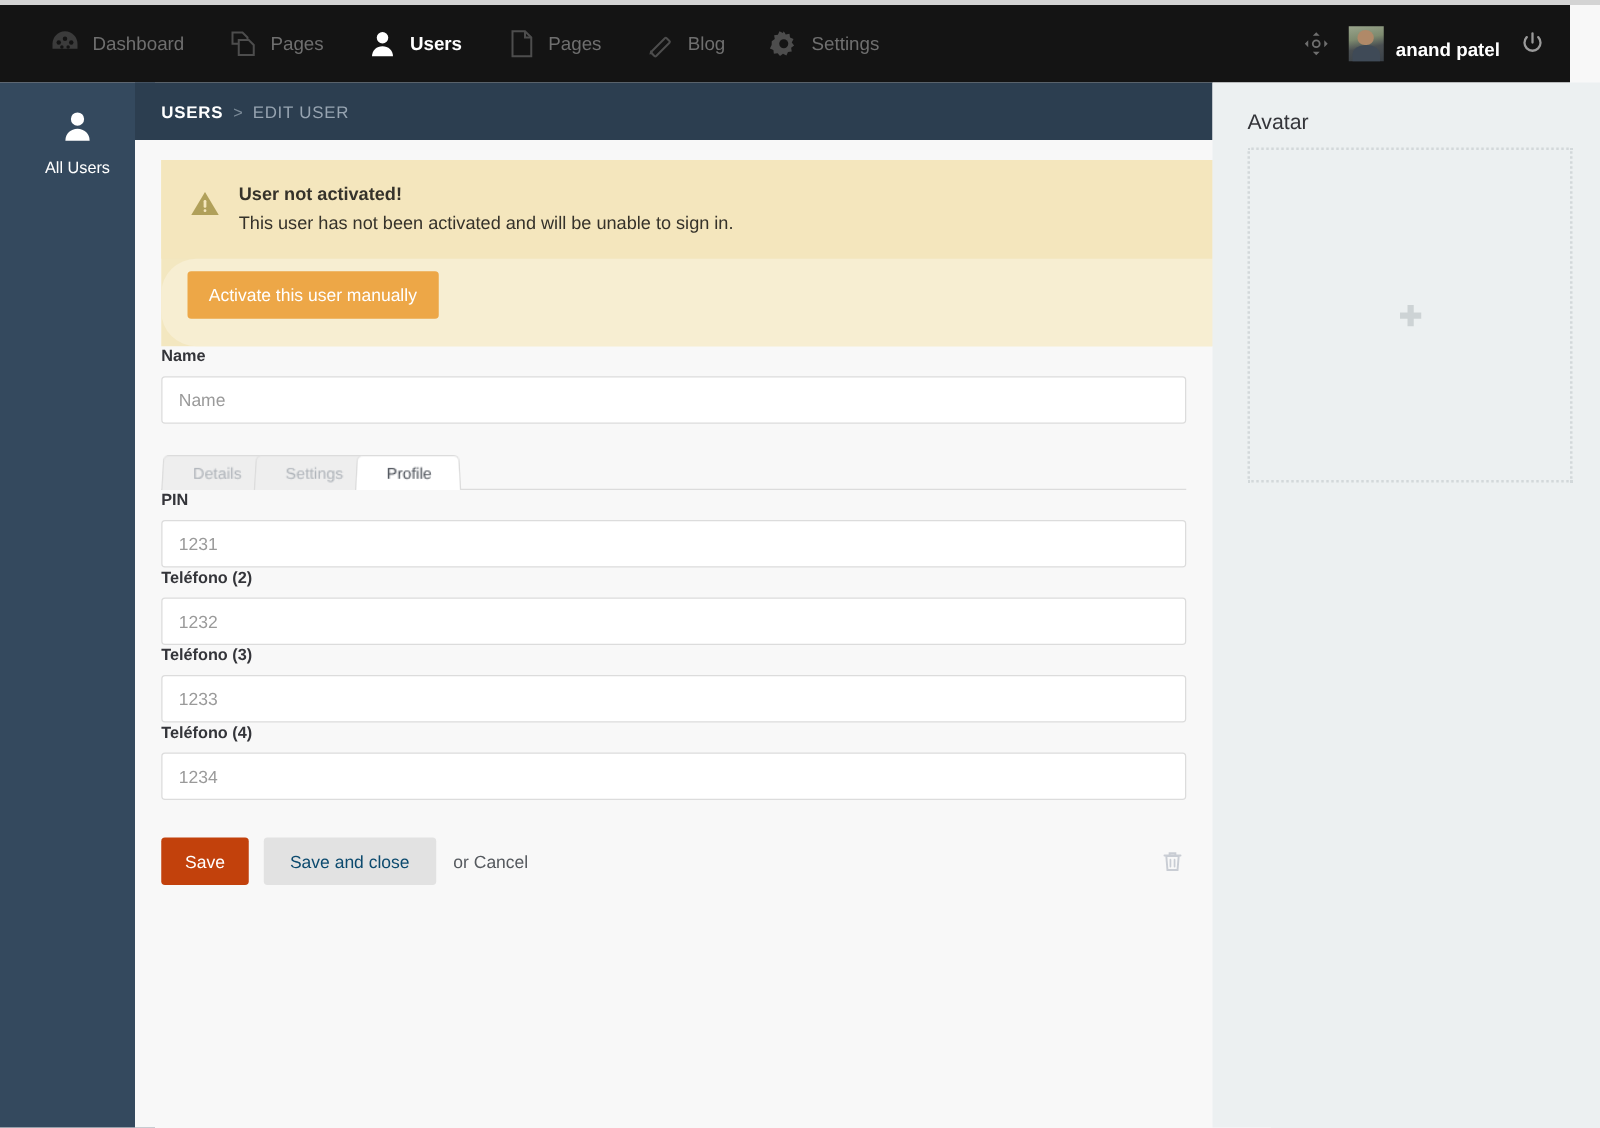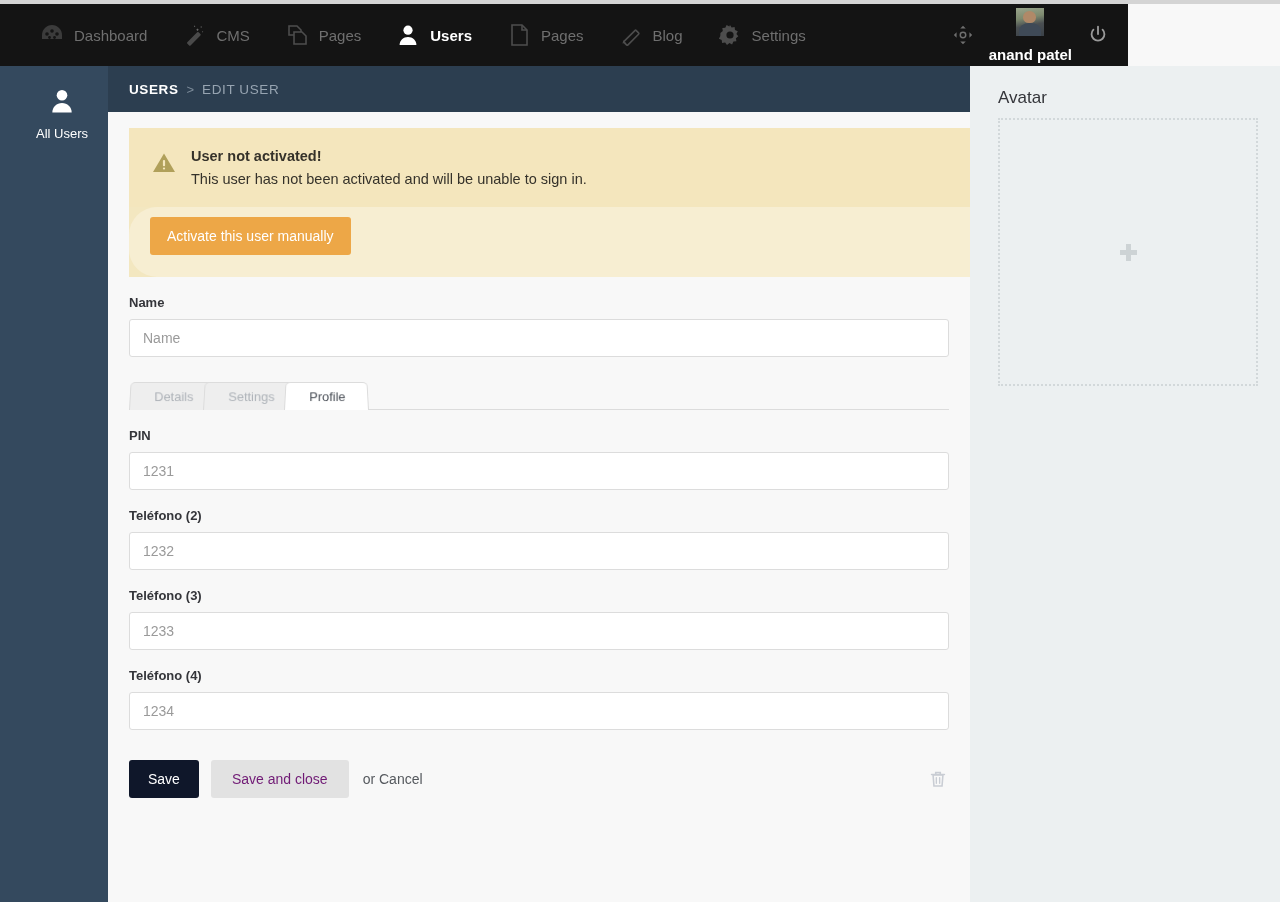--- a/index.html
+++ b/index.html
@@ -14,21 +14,21 @@
   
   .top-strip {
     position: absolute; top: 0; left: 0;
     width: 1280px; height: 4px;
     background: #d4d4d4;
   }
 
   
   .topnav {
     position: absolute; top: 4px; left: 0;
-    width: 1128px; height: 62px;
+    width: 1256px; height: 62px;
     background: #141414;
     display: flex;
     align-items: center;
   }
   .nav-items { display: flex; align-items: center; padding-left: 22px; }
   .nav-item {
     display: flex; align-items: center;
     gap: 9px;
     padding: 0 17px;
     height: 62px;
@@ -45,21 +45,21 @@
     margin-left: auto;
     display: flex; align-items: center;
     padding-right: 18px;
     gap: 14px;
   }
   .nav-right .icon-btn {
     width: 24px; height: 24px;
     display: flex; align-items: center; justify-content: center;
     cursor: pointer;
   }
-  .user-chip { display: flex; align-items: center; gap: 10px; cursor: pointer; flex-direction: column; }
+  .user-chip { display: flex; align-items: flex-end; gap: 10px; cursor: pointer; }
   .avatar-thumb {
     width: 28px; height: 28px;
     background: linear-gradient(170deg,#9aa58c 0%,#7d8a6f 35%,#4a4f52 60%,#3a4148 100%);
     position: relative; overflow: hidden;
     flex: 0 0 28px;
   }
   .avatar-thumb::before {
     content: ""; position: absolute;
     left: 7px; top: 3px; width: 13px; height: 12px;
     background: #b08968; border-radius: 50% 50% 45% 45%;
@@ -121,21 +121,21 @@
     display: inline-block;
     background: #eda747;
     color: #ffffff;
     font-size: 14px;
     padding: 11px 17px;
     border: none; border-radius: 3px;
     cursor: pointer;
   }
 
   
-  .field { margin-top: 18px; }
+  .field { }
   .field-label { font-size: 13px; font-weight: bold; color: #34353a; margin-bottom: 9px; }
   .field-input {
     width: 820px; height: 38px;
     background: #ffffff;
     border: 1px solid #dcdcdc;
     border-radius: 3px;
     font-size: 14px;
     color: #9a9a9a;
     padding: 0 13px;
     font-family: "Liberation Sans", sans-serif;
@@ -181,22 +181,22 @@
     display: flex; align-items: center;
     width: 820px;
   }
   .btn {
     border: none; border-radius: 3px;
     font-size: 14px;
     padding: 11px 19px;
     cursor: pointer;
     font-family: "Liberation Sans", sans-serif;
   }
-  .btn-save { background: #0f172a; color: #ffffff; }
-  .btn-saveclose { background: #e2e2e2; color: #701a75; margin-left: 12px; padding: 11px 21px; }
+  .btn-save { background: #c2410c; color: #ffffff; }
+  .btn-saveclose { background: #e2e2e2; color: #0c4a6e; margin-left: 12px; padding: 11px 21px; }
   .or-text { margin-left: 14px; font-size: 14px; color: #55595e; }
   .or-text .cancel-link { color: #55595e; cursor: pointer; }
   .trash-btn {
     margin-left: auto; cursor: pointer;
     display: flex; align-items: center;
   }
 
   
   .rightpanel {
     position: absolute; top: 66px; left: 970px;
@@ -234,32 +234,20 @@
             <circle cx="8" cy="12" r="1.8" fill="#141414"></circle>
             <circle cx="13" cy="9" r="1.8" fill="#141414"></circle>
             <circle cx="18" cy="12" r="1.8" fill="#141414"></circle>
             <circle cx="10.5" cy="15.5" r="1.4" fill="#141414"></circle>
             <circle cx="15.5" cy="15.5" r="1.4" fill="#141414"></circle>
           </svg>
       </span>
       <span>Dashboard</span>
     </div>
 
-    <div class="nav-item">
-      <span class="nav-icon">
-        <svg viewBox="0 0 26 26">
-            <rect x="5" y="14.5" width="16" height="4.6" rx="1" transform="rotate(-45 13 17)" fill="#4a4a4a"></rect>
-            <path d="M16.5 6.5l1.2 1.2-1.2 1.2-1.2-1.2z" fill="#6a6a6a"></path>
-            <path d="M20.2 4.2l.8.8-.8.8-.8-.8z" fill="#6a6a6a"></path>
-            <path d="M13.6 3.5l.7.7-.7.7-.7-.7z" fill="#6a6a6a"></path>
-            <path d="M21.6 9.2l.6.6-.6.6-.6-.6z" fill="#6a6a6a"></path>
-          </svg>
-      </span>
-      <span>CMS</span>
-    </div>
 
     <div class="nav-item">
       <span class="nav-icon">
         <svg viewBox="0 0 26 26">
             <path d="M5 4h8l4 4v5H5z" fill="none" stroke="#4d4d4d" stroke-width="1.6"></path>
             <path d="M10 10h8l4 4v8H10z" fill="#141414" stroke="#4d4d4d" stroke-width="1.6"></path>
           </svg>
       </span>
       <span>Pages</span>
     </div>

